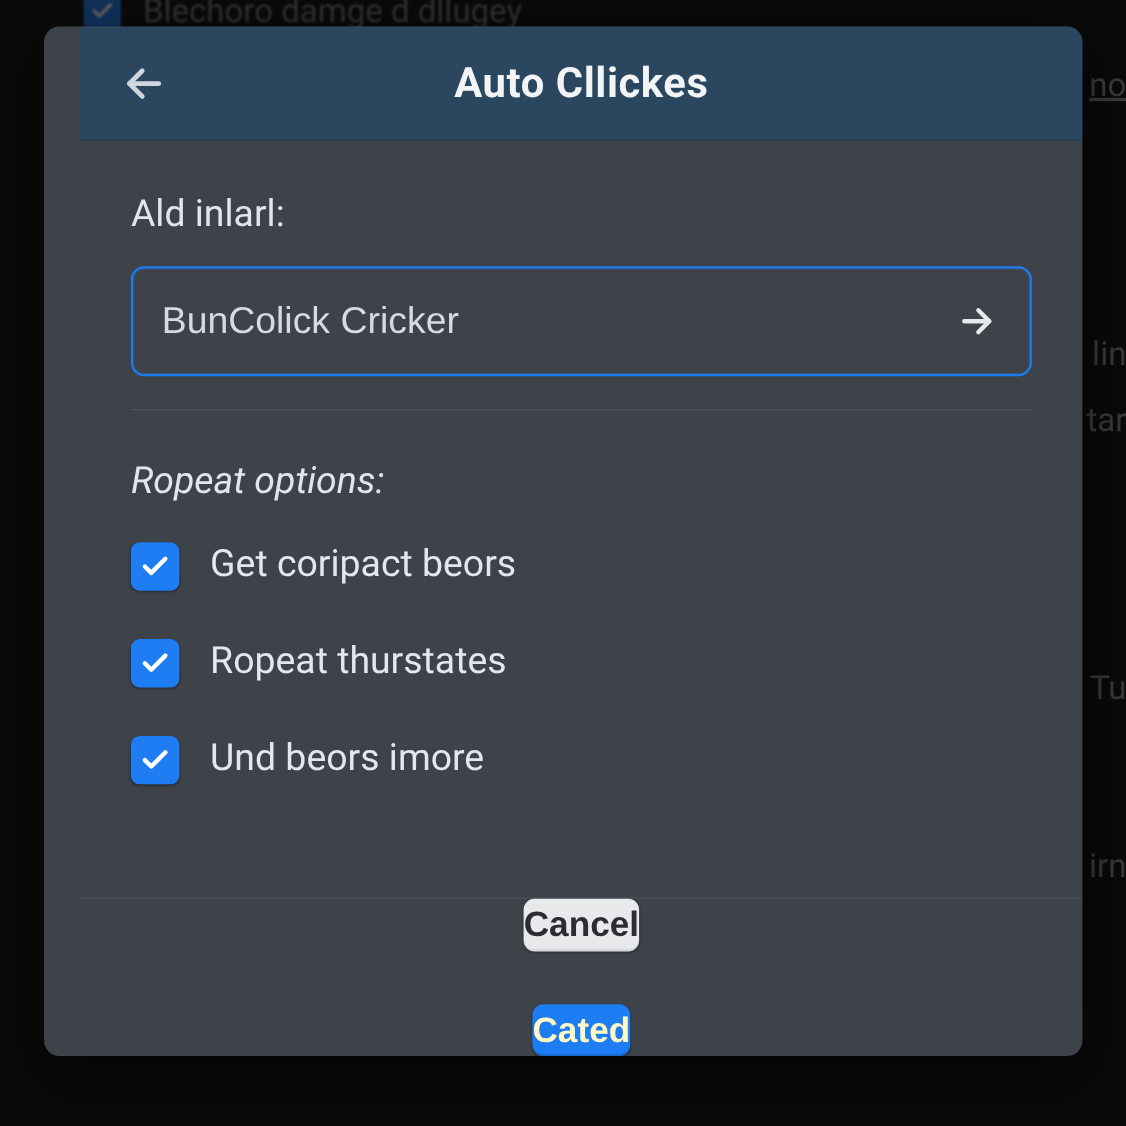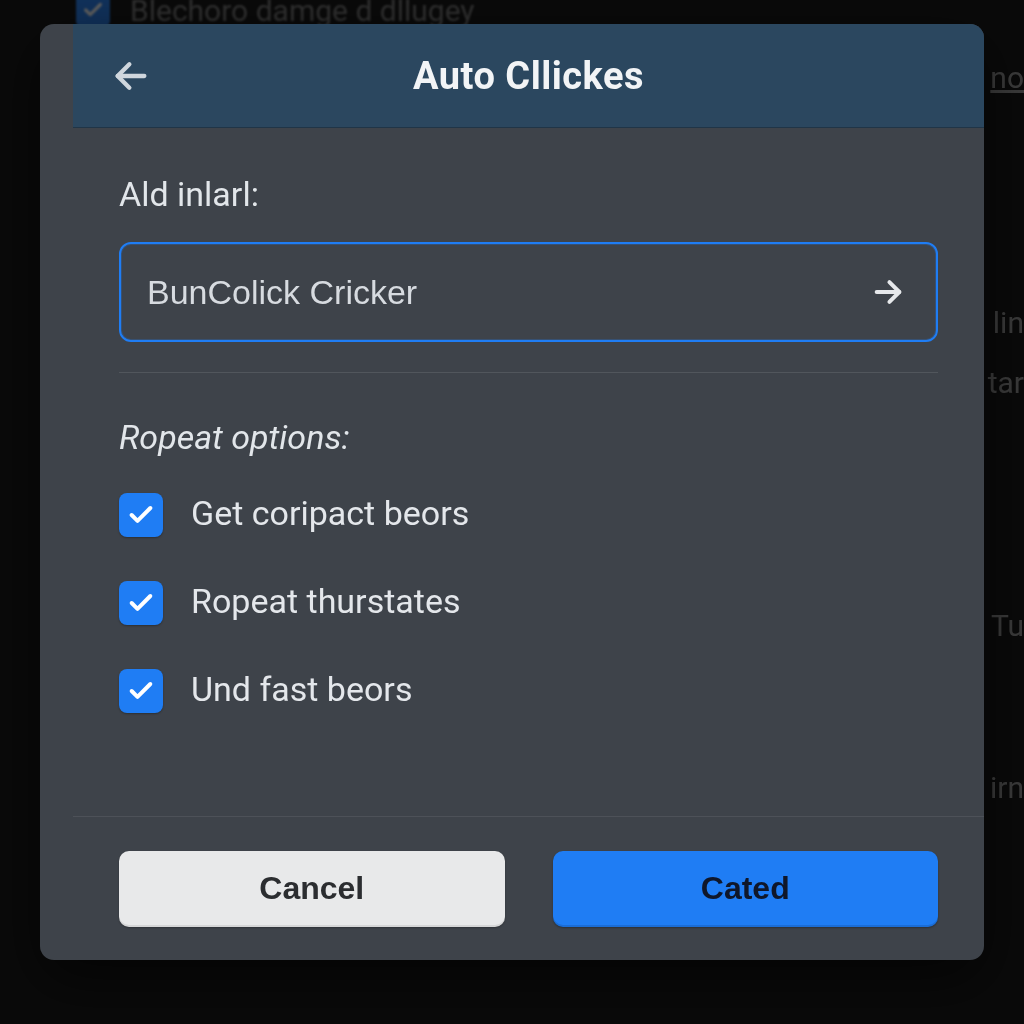--- a/index.html
+++ b/index.html
@@ -167,41 +167,42 @@
 
   
   .modal-footer {
     height: 144px;
     border-top: 1px solid rgba(255,255,255,0.08);
     display: flex;
     align-items: center;
     justify-content: center;
     gap: 48px;
     padding: 0 46px;
+    flex-direction: column;
   }
   .btn {
     flex: 1;
     height: 76px;
     border-radius: 10px;
     font-size: 32px;
     font-weight: 600;
     display: flex;
     align-items: center;
     justify-content: center;
     cursor: pointer;
     border: none;
   }
   .btn-secondary {
     background: #e8e9ea;
     color: #2b2d30;
     box-shadow: inset 0 -2px 0 rgba(0,0,0,0.08), 0 1px 2px rgba(0,0,0,0.25);
   }
   .btn-primary {
     background: #1f7df4;
-    color: #0f172a;
+    color: #fef9c3;
     box-shadow: inset 0 -2px 0 rgba(0,0,0,0.12), 0 1px 2px rgba(0,0,0,0.30);
   }
 
   svg { display: block; }
 </style>
 </head>
 <body>
 
 <div class="bg-content">
   <div class="bg-row" style="margin-left:36px; margin-top:-20px;">
@@ -266,21 +267,21 @@
       </div>
       <div class="check-label">Ropeat thurstates</div>
     </div>
 
     <div class="check-row">
       <div class="checkbox">
         <svg width="28" height="28" viewBox="0 0 24 24" fill="none" stroke="currentColor" stroke-width="3.4" stroke-linecap="round" stroke-linejoin="round">
             <polyline points="4 12 9 17 20 6"></polyline>
           </svg>
       </div>
-      <div class="check-label">Und fast beors</div>
+      <div class="check-label">Und beors imore</div>
     </div>
 
   </div>
 
   <div class="modal-footer">
     <button class="btn btn-secondary">Cancel</button>
     <button class="btn btn-primary">Cated</button>
   </div>
 
 </div>

